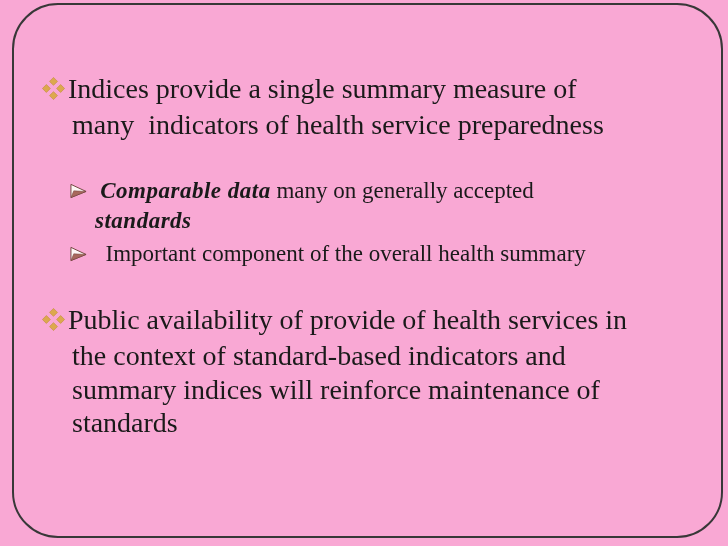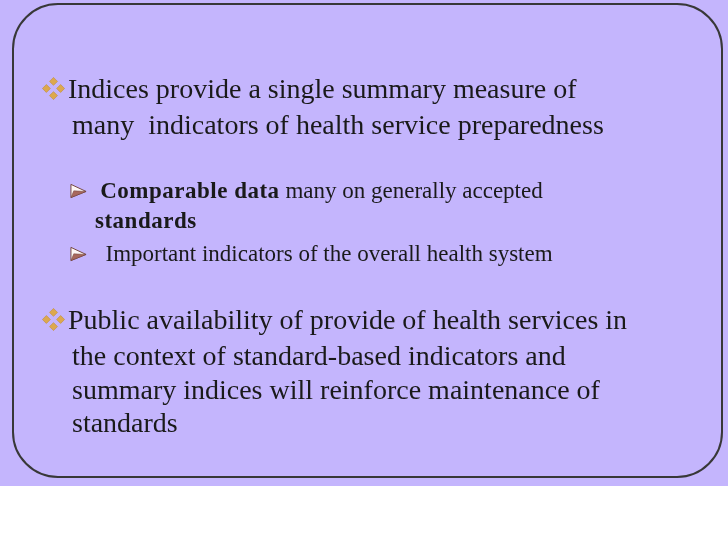--- a/index.html
+++ b/index.html
@@ -4,22 +4,22 @@
 <style>
   html, body { margin: 0; padding: 0; }
   body {
     width: 728px; height: 546px;
     background: #ffffff;
     font-family: "Liberation Serif", serif;
     overflow: hidden;
   }
   .slide {
     position: relative;
-    width: 728px; height: 486px;
-    background: #c4b5fd;
+    width: 728px; height: 546px;
+    background: #f9a8d4;
     overflow: hidden;
   }
   .frame {
     position: absolute;
     top: 3px; right: 5px; bottom: 8px; left: 12px;
     border: 2px solid #383838;
     border-radius: 46px;
     pointer-events: none;
   }
   .content {
@@ -41,21 +41,21 @@
   }
   .item.sub {
     font-size: 23px;
     line-height: 1.25;
     margin-left: 82px;
     padding-left: 13px;
     text-indent: -13px;
     margin-bottom: 4px;
   }
   .item.sub.last-sub { margin-bottom: 34px; }
-  .item b { font-weight: bold; letter-spacing: 0.5px; }
+  .item b { font-weight: bold; letter-spacing: 0.5px; font-style: italic; }
   .icon { display: inline-block; }
   .icon.diamond { margin-right: 3px; vertical-align: -2px; }
   .icon.arrow { margin-right: 6px; vertical-align: -1px; }
 </style>
 </head>
 <body>
 
 <div class="slide">
   <div class="frame"></div>
   <div class="content">
@@ -70,21 +70,21 @@
             </svg></span><span class="txt"><span>Indices provide a single summary measure of
 many  indicators of health service preparedness</span></span></div>
         <div class="item sub"><span class="icon arrow"><svg width="19" height="17" viewBox="0 0 20 18">
               <polygon points="2,2.5 18,10 2,16.5" style="fill:var(--arrow-light);stroke:var(--arrow-edge);stroke-width:1"></polygon>
               <polygon points="2,16.5 18,10 5,9.3" style="fill:var(--arrow-fill);stroke:var(--arrow-edge);stroke-width:0.5"></polygon>
             </svg></span><span class="txt"><b> Comparable data</b><span> many on generally accepted
 </span><b>standards</b></span></div>
         <div class="item sub last-sub"><span class="icon arrow"><svg width="19" height="17" viewBox="0 0 20 18">
               <polygon points="2,2.5 18,10 2,16.5" style="fill:var(--arrow-light);stroke:var(--arrow-edge);stroke-width:1"></polygon>
               <polygon points="2,16.5 18,10 5,9.3" style="fill:var(--arrow-fill);stroke:var(--arrow-edge);stroke-width:0.5"></polygon>
-            </svg></span><span class="txt"><span>  Important indicators of the overall health system</span></span></div>
+            </svg></span><span class="txt"><span>  Important component of the overall health summary</span></span></div>
         <div class="item main"><span class="icon diamond"><svg width="23" height="23" viewBox="0 0 22 22">
               <g style="fill:var(--diamond);stroke:var(--diamond-edge);stroke-width:0.6">
                 <path d="M11 0.4 L14.8 4.2 L11 8 L7.2 4.2 Z"></path>
                 <path d="M4.2 7.2 L8 11 L4.2 14.8 L0.4 11 Z"></path>
                 <path d="M17.8 7.2 L21.6 11 L17.8 14.8 L14 11 Z"></path>
                 <path d="M11 14 L14.8 17.8 L11 21.6 L7.2 17.8 Z"></path>
               </g>
             </svg></span><span class="txt"><span>Public availability of provide of health services in
 the context of standard-based indicators and
 summary indices will reinforce maintenance of

